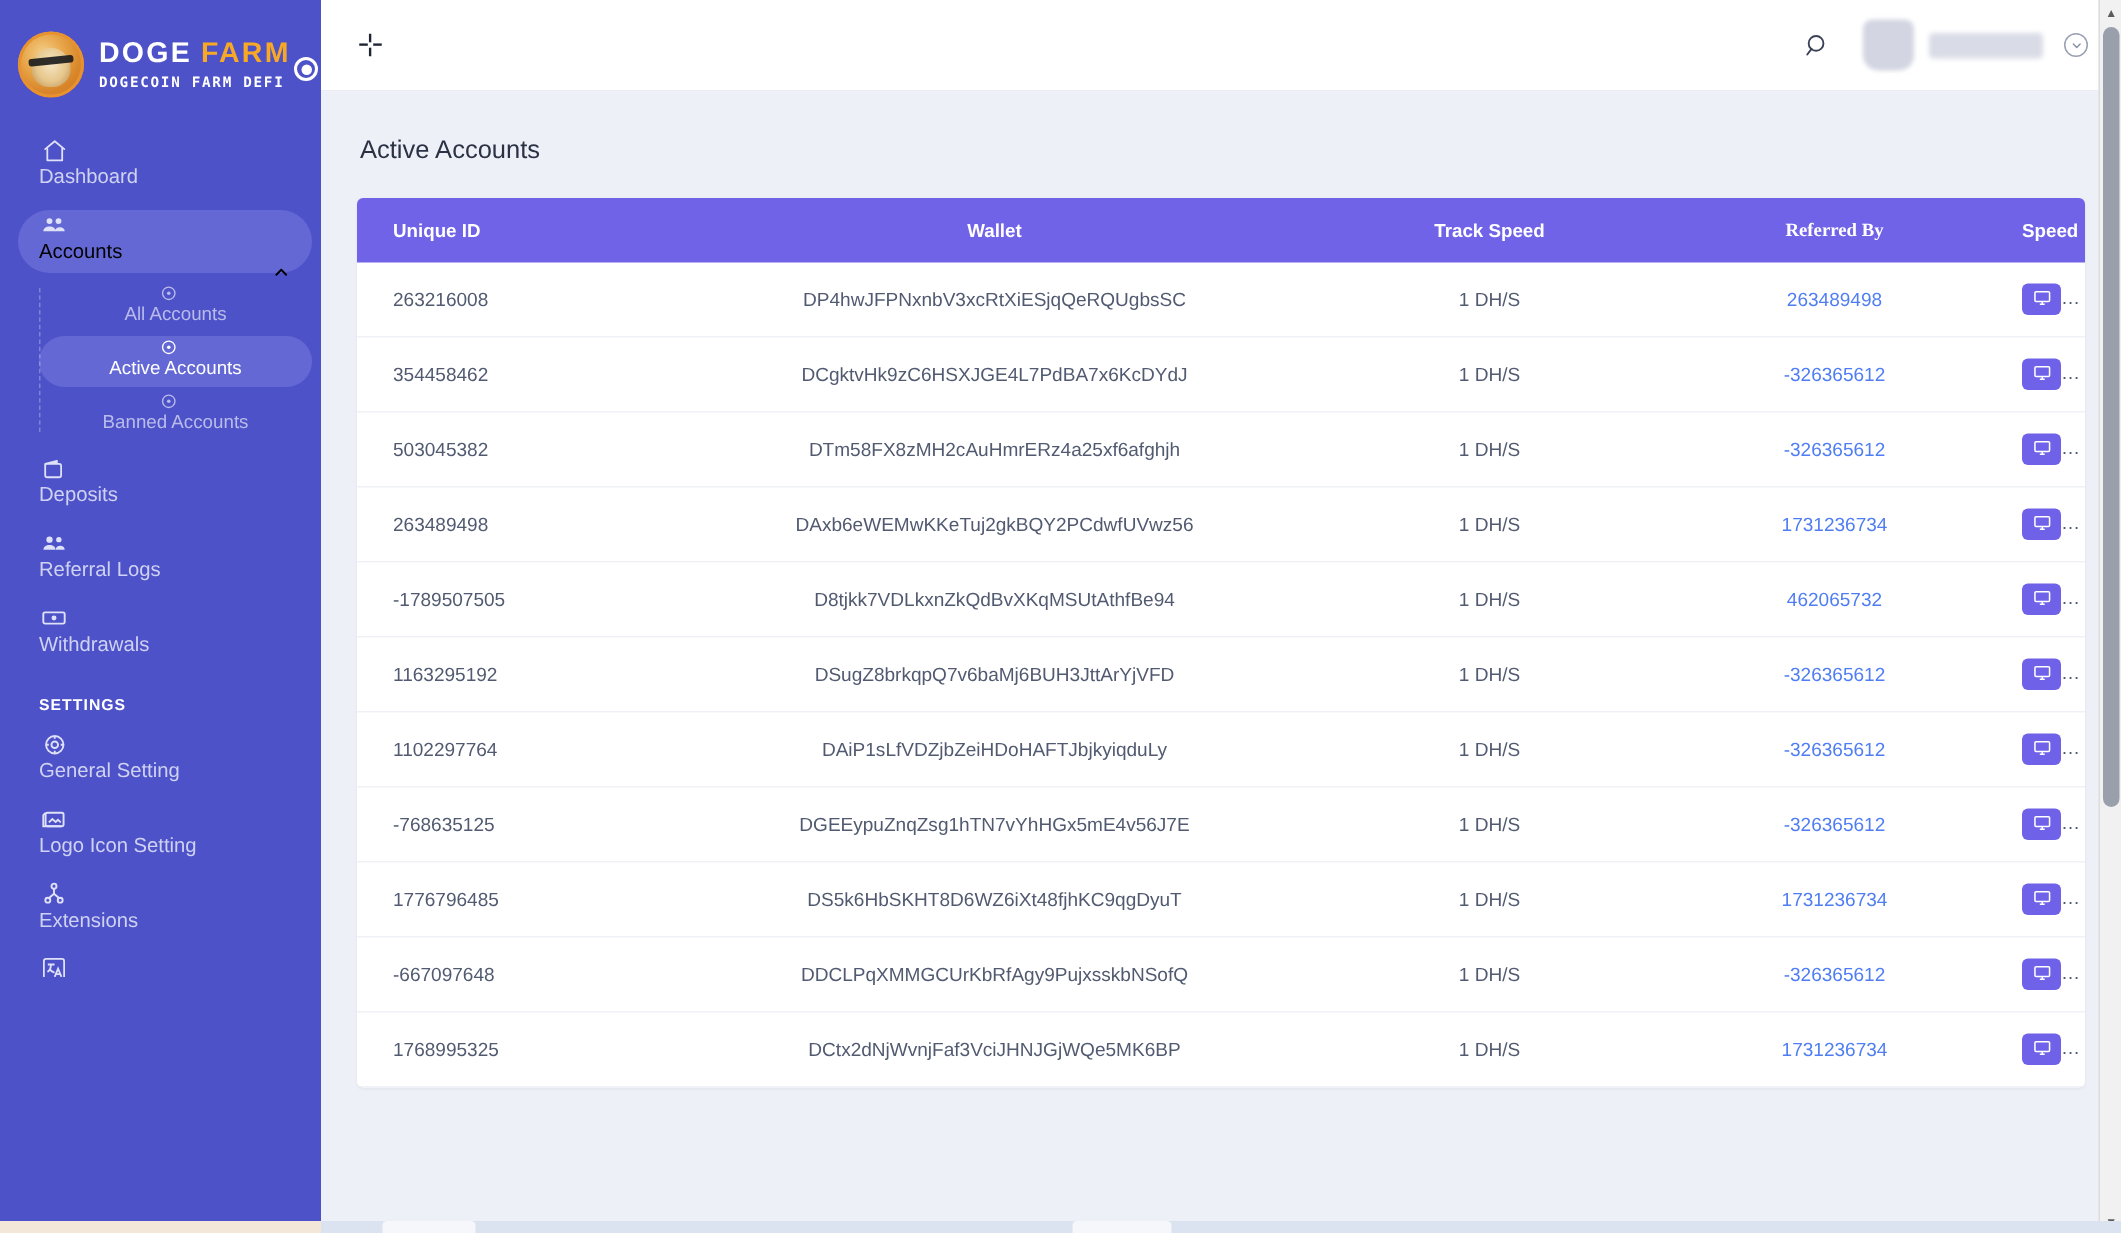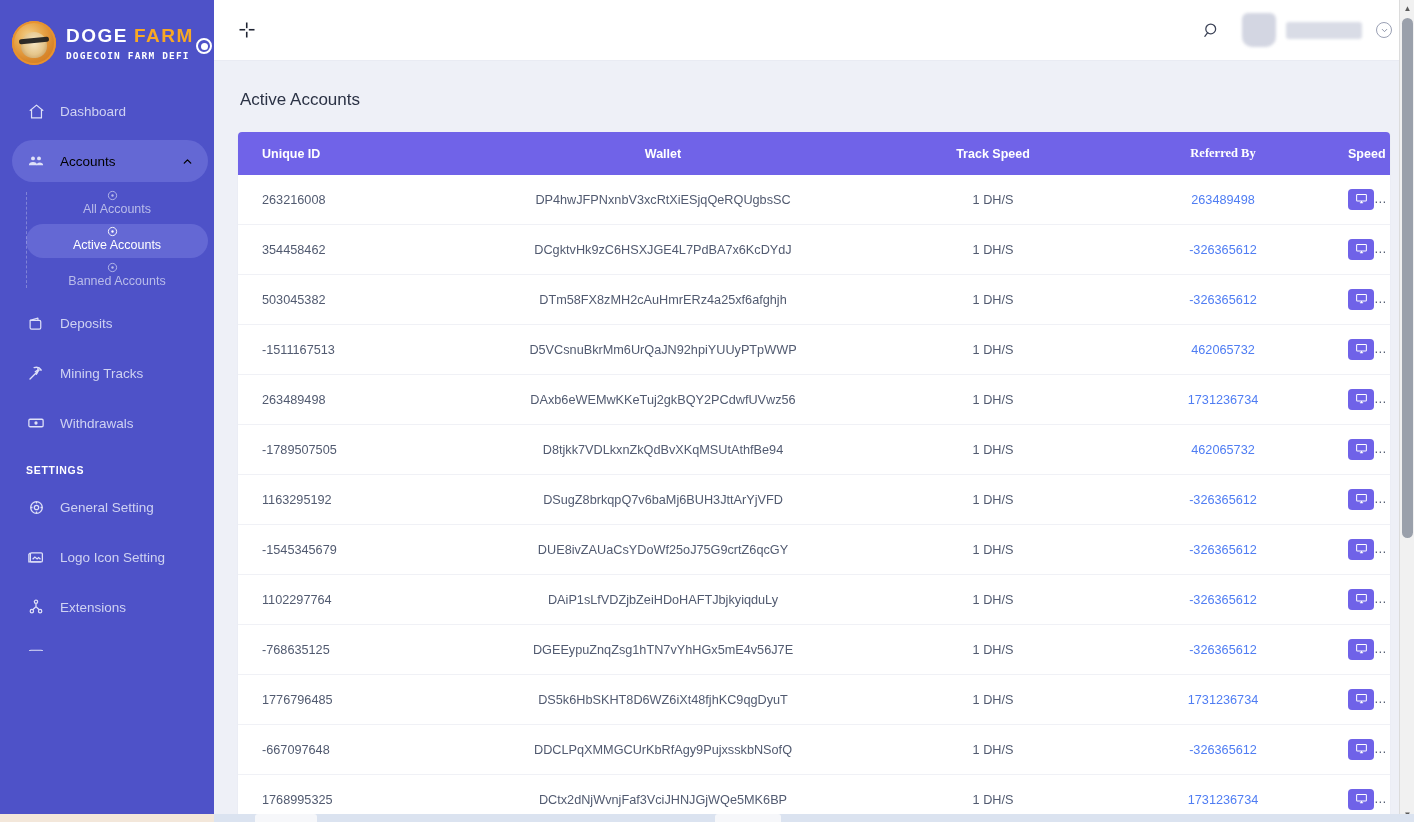--- a/index.html
+++ b/index.html
@@ -93,29 +93,29 @@
     border: 2px solid #fff;
     display: flex; align-items: center; justify-content: center;
   }
   .brand-dot i {
     width: 7px; height: 7px; border-radius: 50%; background: #fff; display: block;
   }
 
   .nav { padding: 6px 0 0 0; }
   .nav-item {
     display: flex;
-    align-items: center;
     height: 42px;
     margin: 0 12px 8px 12px;
     padding: 0 14px;
     border-radius: 21px;
     color: #cfd2f2;
     font-size: 13.5px;
     cursor: pointer;
     position: relative;
+    flex-direction: column;
   }
   .nav-item .ic {
     width: 20px; height: 20px;
     margin-right: 14px;
     display: flex; align-items: center; justify-content: center;
     flex: 0 0 auto;
     color: #dfe1f8;
   }
   .nav-item svg { display: block; }
   .nav-item.active {
@@ -426,31 +426,32 @@
         <div class="nav-item">
           <span class="ic">
             <svg width="17" height="17" viewBox="0 0 24 24" fill="none" stroke="currentColor" stroke-width="1.7" stroke-linejoin="round">
                 <path d="M3 7.5h13a2 2 0 0 1 2 2V18a2 2 0 0 1-2 2H5a2 2 0 0 1-2-2z"></path>
                 <path d="M3 7.5 14 4.5v3"></path>
               </svg>
           </span>
           <span>Deposits</span>
         </div>
 
-
-        <div class="nav-item">
-          <span class="ic">
-            <svg width="18" height="18" viewBox="0 0 24 24" fill="none" stroke="currentColor" stroke-width="1.8" stroke-linecap="round" stroke-linejoin="round">
-                <path d="M4 20 15 9"></path>
-                <path d="M9.5 4.8c3.6-1.1 7.6.2 9.6 3.2-3.4-.6-6.1.3-8 2.2"></path>
-                <path d="M12.4 13.6c1.9-1.9 2.8-4.6 2.2-8"></path>
-              </svg>
-          </span>
-          <span>Mining Tracks</span>
-        </div>
+        <div class="nav-item">
+          <span class="ic">
+            <svg width="18" height="18" viewBox="0 0 24 24" fill="currentColor">
+                <circle cx="8" cy="9" r="2.8"></circle>
+                <circle cx="16.3" cy="9" r="2.4"></circle>
+                <path d="M2.6 18c0-2.7 2.4-4.3 5.4-4.3S13.4 15.3 13.4 18z"></path>
+                <path d="M13.6 18c0-2.1 1.6-3.5 3.9-3.5 2.2 0 4 1.2 4 3.5z"></path>
+              </svg>
+          </span>
+          <span>Referral Logs</span>
+        </div>
+
 
         <div class="nav-item">
           <span class="ic">
             <svg width="18" height="18" viewBox="0 0 24 24" fill="none" stroke="currentColor" stroke-width="1.7">
                 <rect x="2.5" y="7" width="19" height="10" rx="1.6"></rect>
                 <circle cx="12" cy="12" r="2.2" fill="currentColor" stroke="none"></circle>
               </svg>
           </span>
           <span>Withdrawals</span>
         </div>
@@ -592,32 +593,20 @@
                 <td>1 DH/S</td>
                 <td class="c-ref"><a>-326365612</a></td>
                 <td class="c-view"><span class="view-btn">
                     <span><svg width="13" height="13" viewBox="0 0 24 24" fill="none" stroke="currentColor" stroke-width="1.9" stroke-linejoin="round">
                         <rect x="3" y="4.5" width="18" height="12" rx="1.4"></rect>
                         <path d="M9 20h6M12 16.5V20"></path>
                       </svg></span>
                   </span></td>
               </tr>
               <tr>
-                <td class="c-id">-1511167513</td>
-                <td>D5VCsnuBkrMm6UrQaJN92hpiYUUyPTpWWP</td>
-                <td>1 DH/S</td>
-                <td class="c-ref"><a>462065732</a></td>
-                <td class="c-view"><span class="view-btn">
-                    <span><svg width="13" height="13" viewBox="0 0 24 24" fill="none" stroke="currentColor" stroke-width="1.9" stroke-linejoin="round">
-                        <rect x="3" y="4.5" width="18" height="12" rx="1.4"></rect>
-                        <path d="M9 20h6M12 16.5V20"></path>
-                      </svg></span>
-                  </span></td>
-              </tr>
-              <tr>
                 <td class="c-id">263489498</td>
                 <td>DAxb6eWEMwKKeTuj2gkBQY2PCdwfUVwz56</td>
                 <td>1 DH/S</td>
                 <td class="c-ref"><a>1731236734</a></td>
                 <td class="c-view"><span class="view-btn">
                     <span><svg width="13" height="13" viewBox="0 0 24 24" fill="none" stroke="currentColor" stroke-width="1.9" stroke-linejoin="round">
                         <rect x="3" y="4.5" width="18" height="12" rx="1.4"></rect>
                         <path d="M9 20h6M12 16.5V20"></path>
                       </svg></span>
                   </span></td>
@@ -630,32 +619,20 @@
                 <td class="c-view"><span class="view-btn">
                     <span><svg width="13" height="13" viewBox="0 0 24 24" fill="none" stroke="currentColor" stroke-width="1.9" stroke-linejoin="round">
                         <rect x="3" y="4.5" width="18" height="12" rx="1.4"></rect>
                         <path d="M9 20h6M12 16.5V20"></path>
                       </svg></span>
                   </span></td>
               </tr>
               <tr>
                 <td class="c-id">1163295192</td>
                 <td>DSugZ8brkqpQ7v6baMj6BUH3JttArYjVFD</td>
-                <td>1 DH/S</td>
-                <td class="c-ref"><a>-326365612</a></td>
-                <td class="c-view"><span class="view-btn">
-                    <span><svg width="13" height="13" viewBox="0 0 24 24" fill="none" stroke="currentColor" stroke-width="1.9" stroke-linejoin="round">
-                        <rect x="3" y="4.5" width="18" height="12" rx="1.4"></rect>
-                        <path d="M9 20h6M12 16.5V20"></path>
-                      </svg></span>
-                  </span></td>
-              </tr>
-              <tr>
-                <td class="c-id">-1545345679</td>
-                <td>DUE8ivZAUaCsYDoWf25oJ75G9crtZ6qcGY</td>
                 <td>1 DH/S</td>
                 <td class="c-ref"><a>-326365612</a></td>
                 <td class="c-view"><span class="view-btn">
                     <span><svg width="13" height="13" viewBox="0 0 24 24" fill="none" stroke="currentColor" stroke-width="1.9" stroke-linejoin="round">
                         <rect x="3" y="4.5" width="18" height="12" rx="1.4"></rect>
                         <path d="M9 20h6M12 16.5V20"></path>
                       </svg></span>
                   </span></td>
               </tr>
               <tr>

